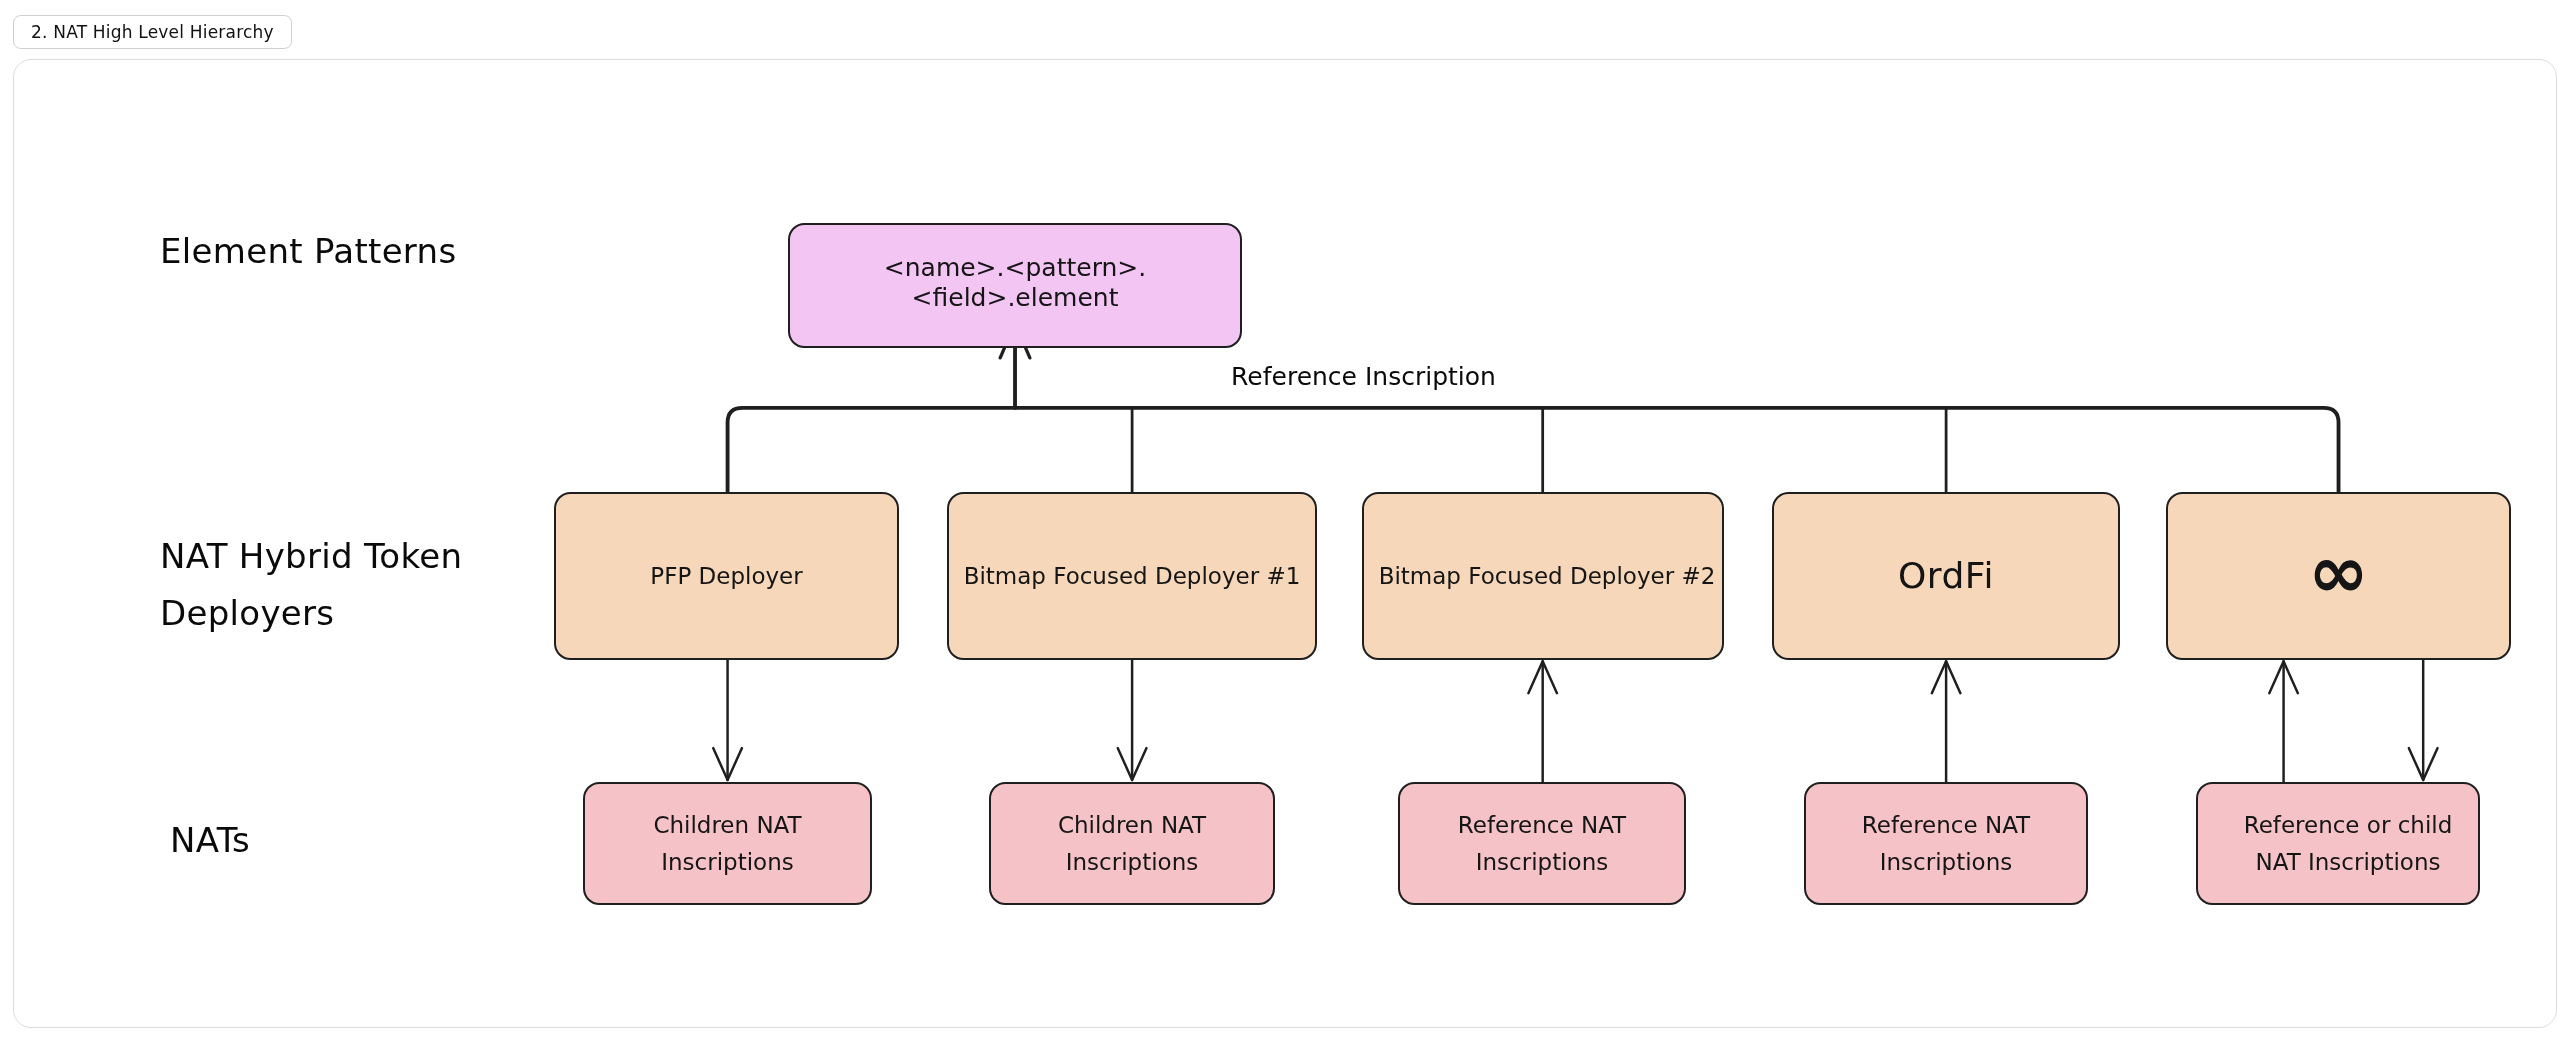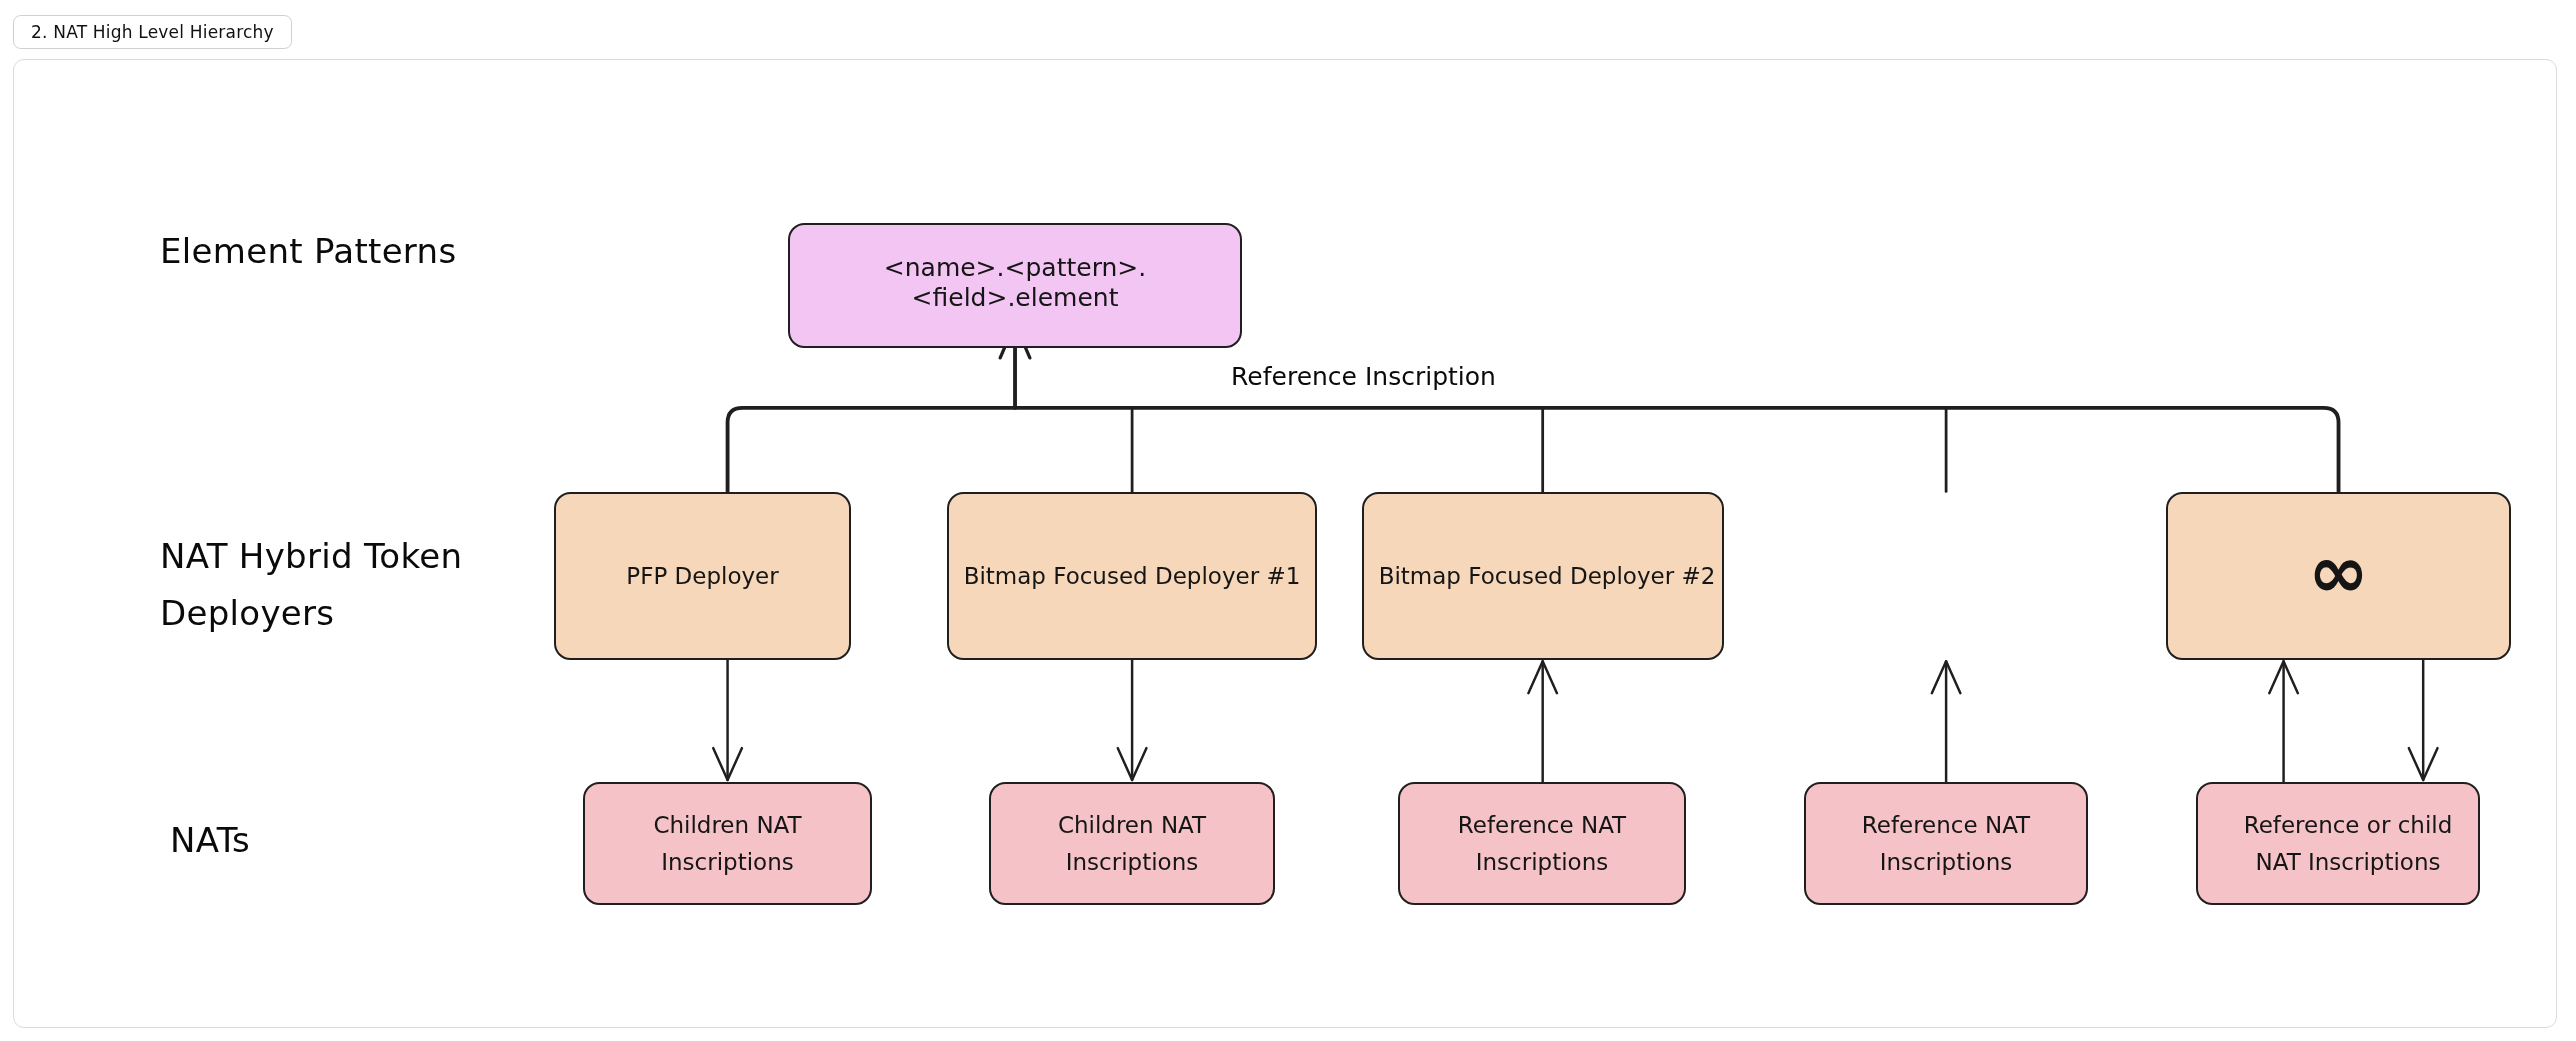--- a/index.html
+++ b/index.html
@@ -9,21 +9,21 @@
     overflow:hidden;
   }
   .tab {
     position:absolute; left:13px; top:15px; height:34px;
     display:inline-flex; align-items:center; padding:0 17px;
     background:#fff; border:1.6px solid #cfcfcf; border-radius:7.7px;
     font-size:17px; letter-spacing:0.2px; box-sizing:border-box; white-space:nowrap;
   }
   .canvas {
     position:absolute; left:13px; top:59px; width:2544px; height:969px;
-    background:#fff; border:1.6px solid #dcdcdc; border-radius:11px;
+    background:#fff; border:1.6px solid #dcdcdc; border-radius:18px;
     box-sizing:border-box;
   }
   .layer { position:absolute; left:0; top:0; width:2544px; height:969px; }
   .row-label {
     position:absolute; font-size:34px; font-weight:500; line-height:1.68;
     letter-spacing:0.3px; color:#0a0a0a;
   }
   .edge-label {
     position:absolute; left:1168px; top:302px; width:363px; text-align:center;
     font-size:25px; font-weight:500; color:#0a0a0a;
@@ -31,21 +31,21 @@
   .node {
     position:absolute; box-sizing:border-box;
     border:2.7px solid #1f1f1f; border-radius:16.5px;
     display:flex; align-items:center; justify-content:center; text-align:center;
   }
   .node .txt { font-size:23px; font-weight:500; line-height:1.6; color:#151515; }
   .pattern-node { left:774px; top:135px; width:454px; height:125px;
     align-items:flex-start; padding-top:27.5px; }
   .pattern-node .txt { font-size:25px; line-height:1.2; }
   .dep { top:432px; height:168px; }
-  .dep1 { left:540px;  width:297px; }
+  .dep1 { left:540px;  width:345px; }
   .dep2 { left:933px; width:370px; }
   .dep3 { left:1348px; width:362px; }
   .dep4 { left:1758px; width:348px; }
   .dep5 { left:2152px; width:345px; }
   .dep4 .txt { font-size:36px; letter-spacing:0.5px; }
   .dep5 .txt { font-size:73px; font-weight:bold; line-height:1; padding-bottom:10px; }
   .nat { top:722px; height:123px; }
   .nat1 { left:569px; width:289px; }
   .nat2 { left:975px; width:286px; }
   .nat3 { left:1384px; width:288px; }
@@ -107,20 +107,23 @@
 
     <div class="node dep dep1" style="background: rgb(246, 215, 186);">
       <span class="txt">PFP Deployer</span>
     </div>
     <div class="node dep dep2" style="background: rgb(246, 215, 186);">
       <span class="txt">Bitmap Focused Deployer #1</span>
     </div>
     <div class="node dep dep3" style="background: rgb(246, 215, 186); padding-left: 8px;">
       <span class="txt">Bitmap Focused Deployer #2</span>
     </div>
+    <div class="node dep dep4" style="background: rgb(246, 215, 186);">
+      <span class="txt">OrdFi</span>
+    </div>
     <div class="node dep dep5" style="background: rgb(246, 215, 186);">
       <span class="txt">∞</span>
     </div>
 
     <div class="node nat nat1" style="background: rgb(245, 195, 199);">
       <span class="txt">Children NAT Inscriptions</span>
     </div>
     <div class="node nat nat2" style="background: rgb(245, 195, 199);">
       <span class="txt">Children NAT Inscriptions</span>
     </div>

